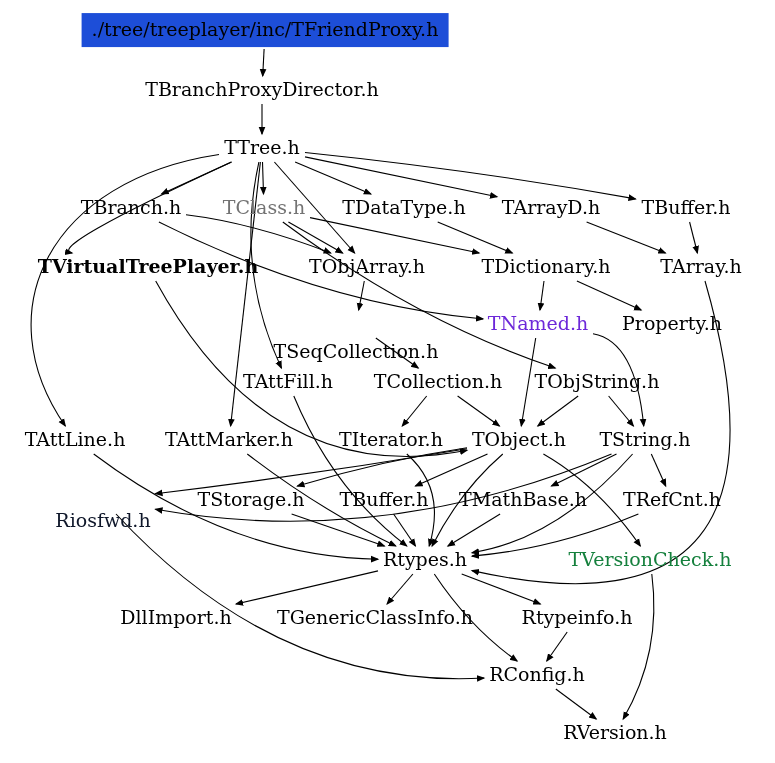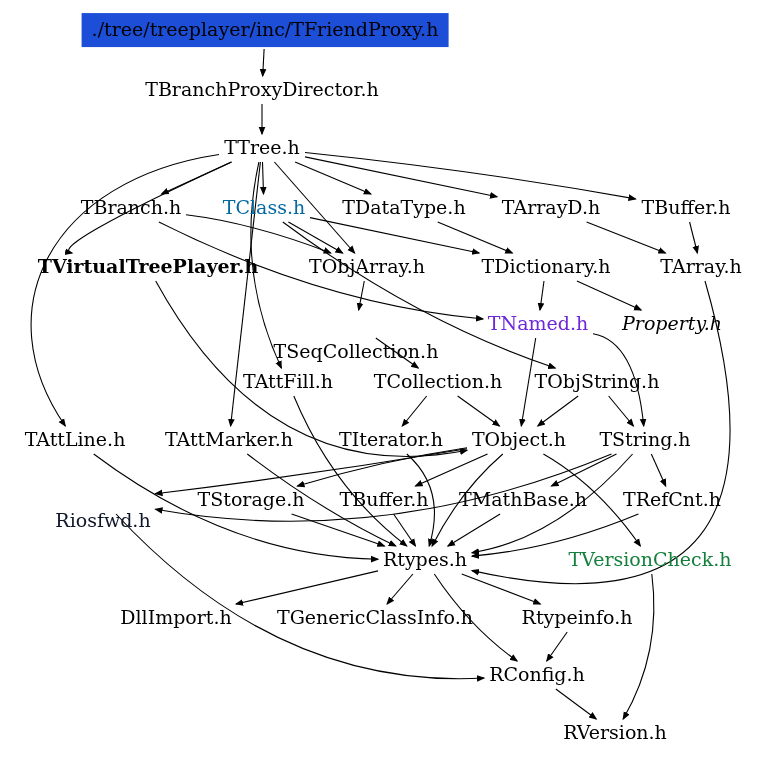--- a/index.html
+++ b/index.html
@@ -78,31 +78,31 @@
         <path d="M 651.8 574.0 Q 661.9 652.4 623.2 719.0" fill="none" stroke="#000000" stroke-width="1.1" marker-end="url(#arrowhead)"></path>
         <path d="M 567.2 632.0 Q 557.0 646.5 546.8 661.0" fill="none" stroke="#000000" stroke-width="1.1" marker-end="url(#arrowhead)"></path>
         <path d="M 555.8 689.0 Q 576.0 704.0 596.2 719.0" fill="none" stroke="#000000" stroke-width="1.1" marker-end="url(#arrowhead)"></path>
       </g>
   </svg>
   <div id="nodes-layer">
       <div class="node highlighted" style="left: 265px; top: 30px; color: rgb(0, 0, 0); background: #1d4ed8;">./tree/treeplayer/inc/TFriendProxy.h</div>
       <div class="node" style="left: 262px; top: 90px; color: rgb(0, 0, 0);">TBranchProxyDirector.h</div>
       <div class="node" style="left: 262px; top: 148px; color: rgb(0, 0, 0);">TTree.h</div>
       <div class="node" style="left: 131px; top: 208px; color: rgb(0, 0, 0);">TBranch.h</div>
-      <div class="node" style="left: 264px; top: 208px; color: #0369a1; text-align: right;">TClass.h</div>
+      <div class="node" style="left: 264px; top: 208px; color: #737373; text-align: right;">TClass.h</div>
       <div class="node" style="left: 404px; top: 208px; color: rgb(0, 0, 0);">TDataType.h</div>
       <div class="node" style="left: 551px; top: 208px; color: rgb(0, 0, 0);">TArrayD.h</div>
       <div class="node" style="left: 686px; top: 208px; color: rgb(0, 0, 0);">TBuffer.h</div>
       <div class="node" style="left: 148px; top: 267px; color: rgb(0, 0, 0); font-weight: bold;">TVirtualTreePlayer.h</div>
       <div class="node" style="left: 367px; top: 267px; color: rgb(0, 0, 0);">TObjArray.h</div>
       <div class="node" style="left: 546px; top: 267px; color: rgb(0, 0, 0);">TDictionary.h</div>
       <div class="node" style="left: 701px; top: 267px; color: rgb(0, 0, 0);">TArray.h</div>
       <div class="node" style="left: 356px; top: 324px; color: rgb(0, 0, 0); margin-top: 28px;">TSeqCollection.h</div>
       <div class="node" style="left: 538px; top: 324px; color: #6d28d9;">TNamed.h</div>
-      <div class="node" style="left: 672px; top: 324px; color: rgb(0, 0, 0); font-style: italic;">Property.h</div>
+      <div class="node" style="left: 672px; top: 324px; color: rgb(0, 0, 0);">Property.h</div>
       <div class="node" style="left: 288px; top: 382px; color: rgb(0, 0, 0);">TAttFill.h</div>
       <div class="node" style="left: 438px; top: 382px; color: rgb(0, 0, 0);">TCollection.h</div>
       <div class="node" style="left: 597px; top: 382px; color: rgb(0, 0, 0);">TObjString.h</div>
       <div class="node" style="left: 75px; top: 440px; color: rgb(0, 0, 0);">TAttLine.h</div>
       <div class="node" style="left: 229px; top: 440px; color: rgb(0, 0, 0);">TAttMarker.h</div>
       <div class="node" style="left: 391px; top: 440px; color: rgb(0, 0, 0);">TIterator.h</div>
       <div class="node" style="left: 519px; top: 440px; color: rgb(0, 0, 0);">TObject.h</div>
       <div class="node" style="left: 645px; top: 440px; color: rgb(0, 0, 0);">TString.h</div>
       <div class="node" style="left: 103px; top: 500px; color: #0f172a; margin-top: 21px;">Riosfwd.h</div>
       <div class="node" style="left: 251px; top: 500px; color: rgb(0, 0, 0);">TStorage.h</div>

